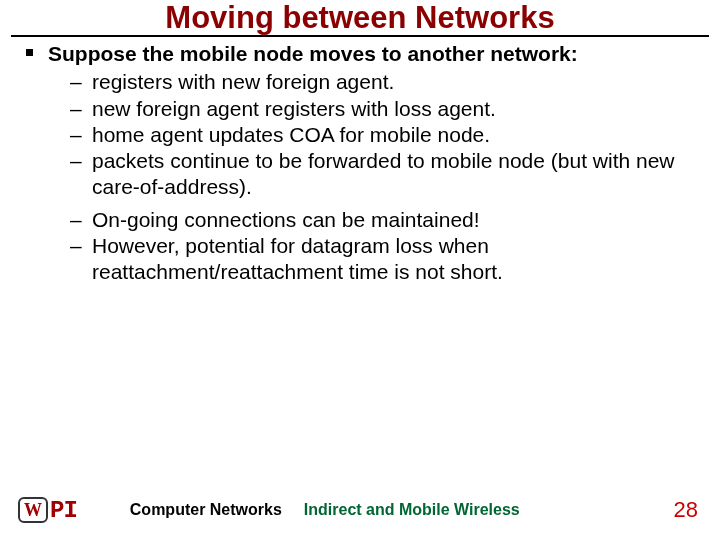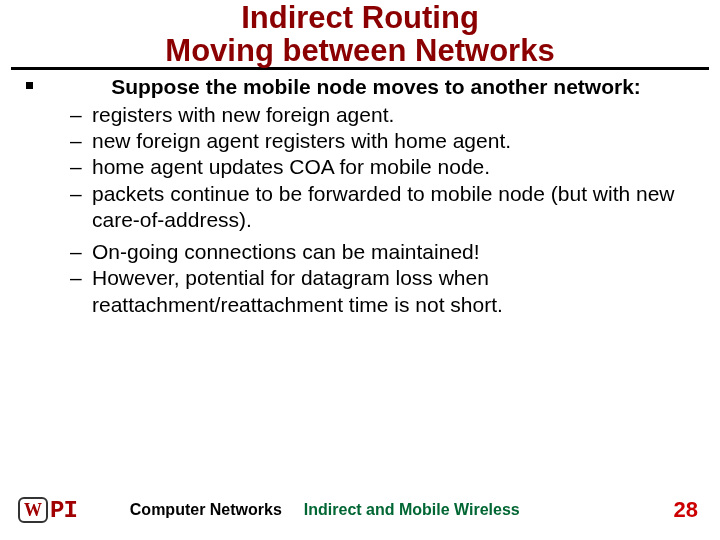--- a/index.html
+++ b/index.html
@@ -29,21 +29,20 @@
     padding: 0 16px 0 26px;
     font-size: 21px;
     line-height: 1.25;
     color: #000;
   }
   .lvl1 {
     position: relative;
     padding-left: 22px;
     margin: 2px 0 2px 0;
     font-weight: bold;
-    text-align: center;
   }
   .lvl1 .bullet {
     position: absolute;
     left: 0;
     top: 8px;
     width: 7px;
     height: 7px;
     background: #000;
   }
   .sub-list {
@@ -107,48 +106,47 @@
     font-weight: bold;
     font-size: 16px;
     display: flex;
     gap: 22px;
   }
   .foot-center .cn { color: #000; }
   .foot-center .topic { color: #006633; }
   .pagenum {
     color: #cc0000;
     font-family: "Comic Sans MS", cursive, sans-serif;
-    font-weight: bold;
+    font-weight: normal;
     font-size: 22px;
     margin-right: 22px;
   }
 </style>
 </head>
 <body>
 
 <div class="title-area">
-  <div class="t">Indirect Routing</div>
   <div class="t">Moving between Networks</div>
 </div>
 <div class="title-underline"></div>
 
 <div class="content">
 
   <div class="lvl1">
     <span class="bullet"></span>
     <span>Suppose the mobile node moves to another network:</span>
   </div>
   <div class="sub-list">
     <div class="lvl2">
       <span class="dash">–</span>
       <span>registers with new foreign agent.</span>
     </div>
     <div class="lvl2">
       <span class="dash">–</span>
-      <span>new foreign agent registers with home agent.</span>
+      <span>new foreign agent registers with loss agent.</span>
     </div>
     <div class="lvl2">
       <span class="dash">–</span>
       <span>home agent updates COA for mobile node.</span>
     </div>
     <div class="lvl2">
       <span class="dash">–</span>
       <span>packets continue to be forwarded to mobile node (but with new care-of-address).</span>
     </div>
   </div>

